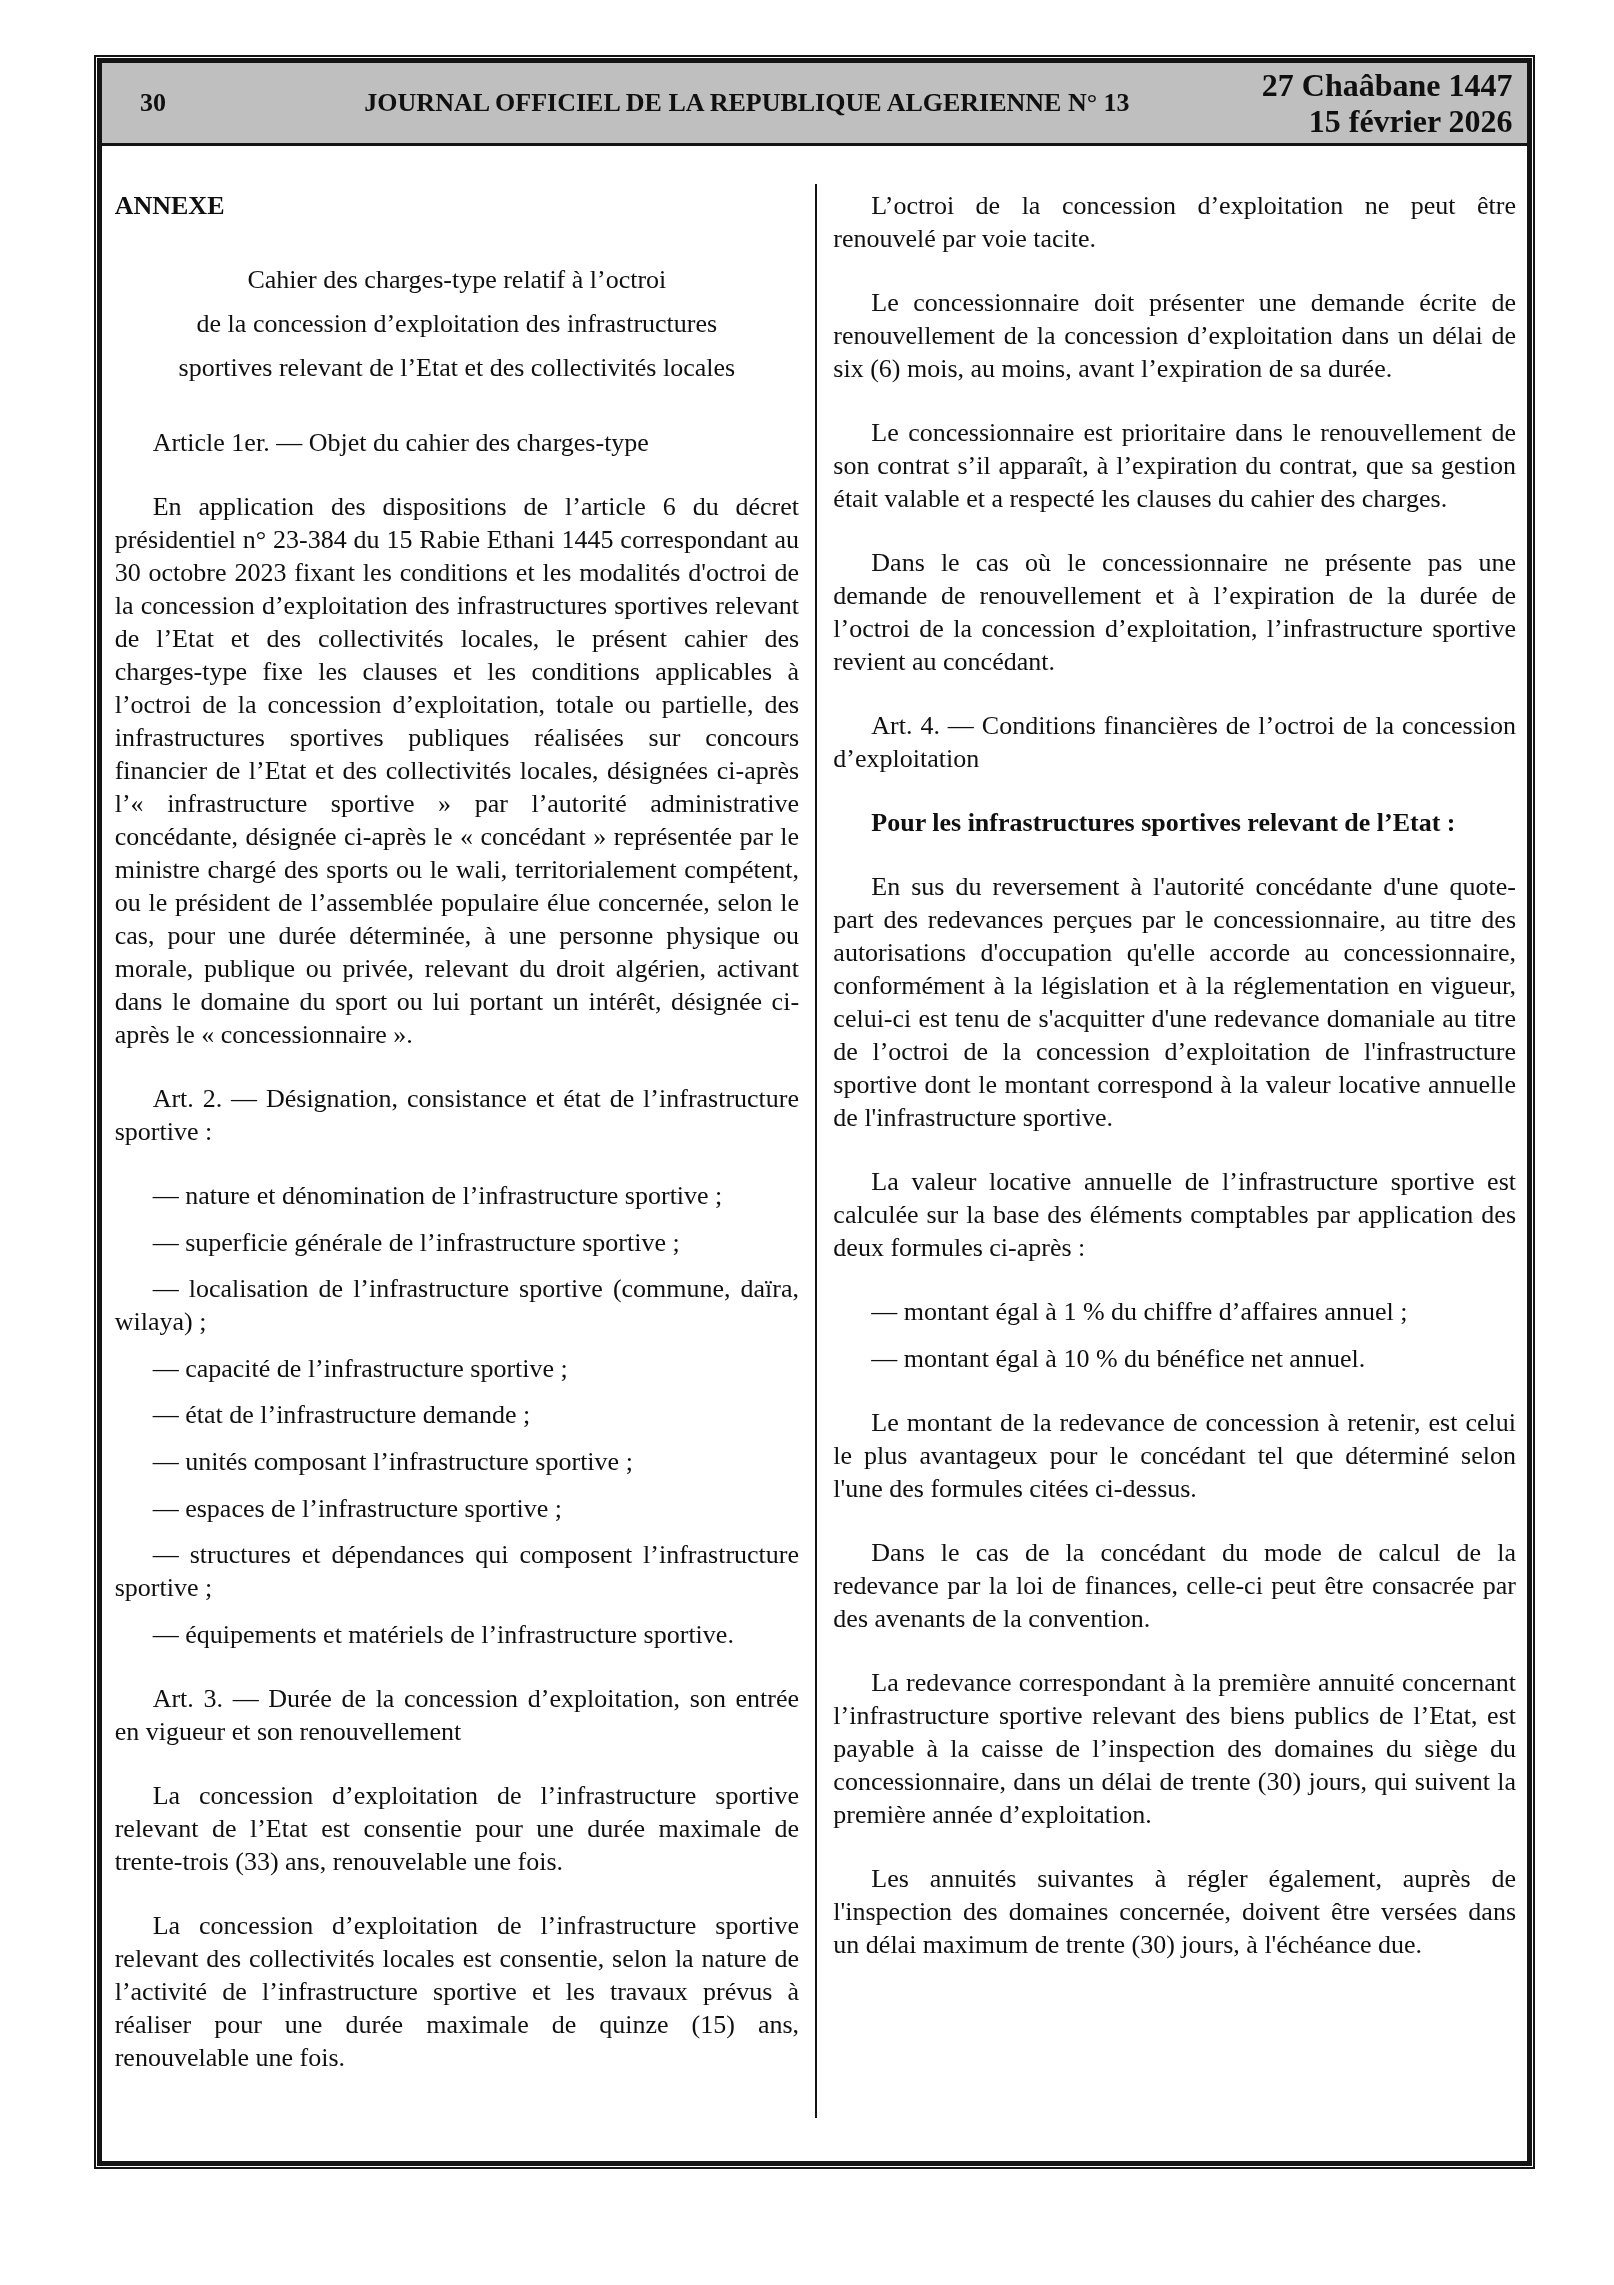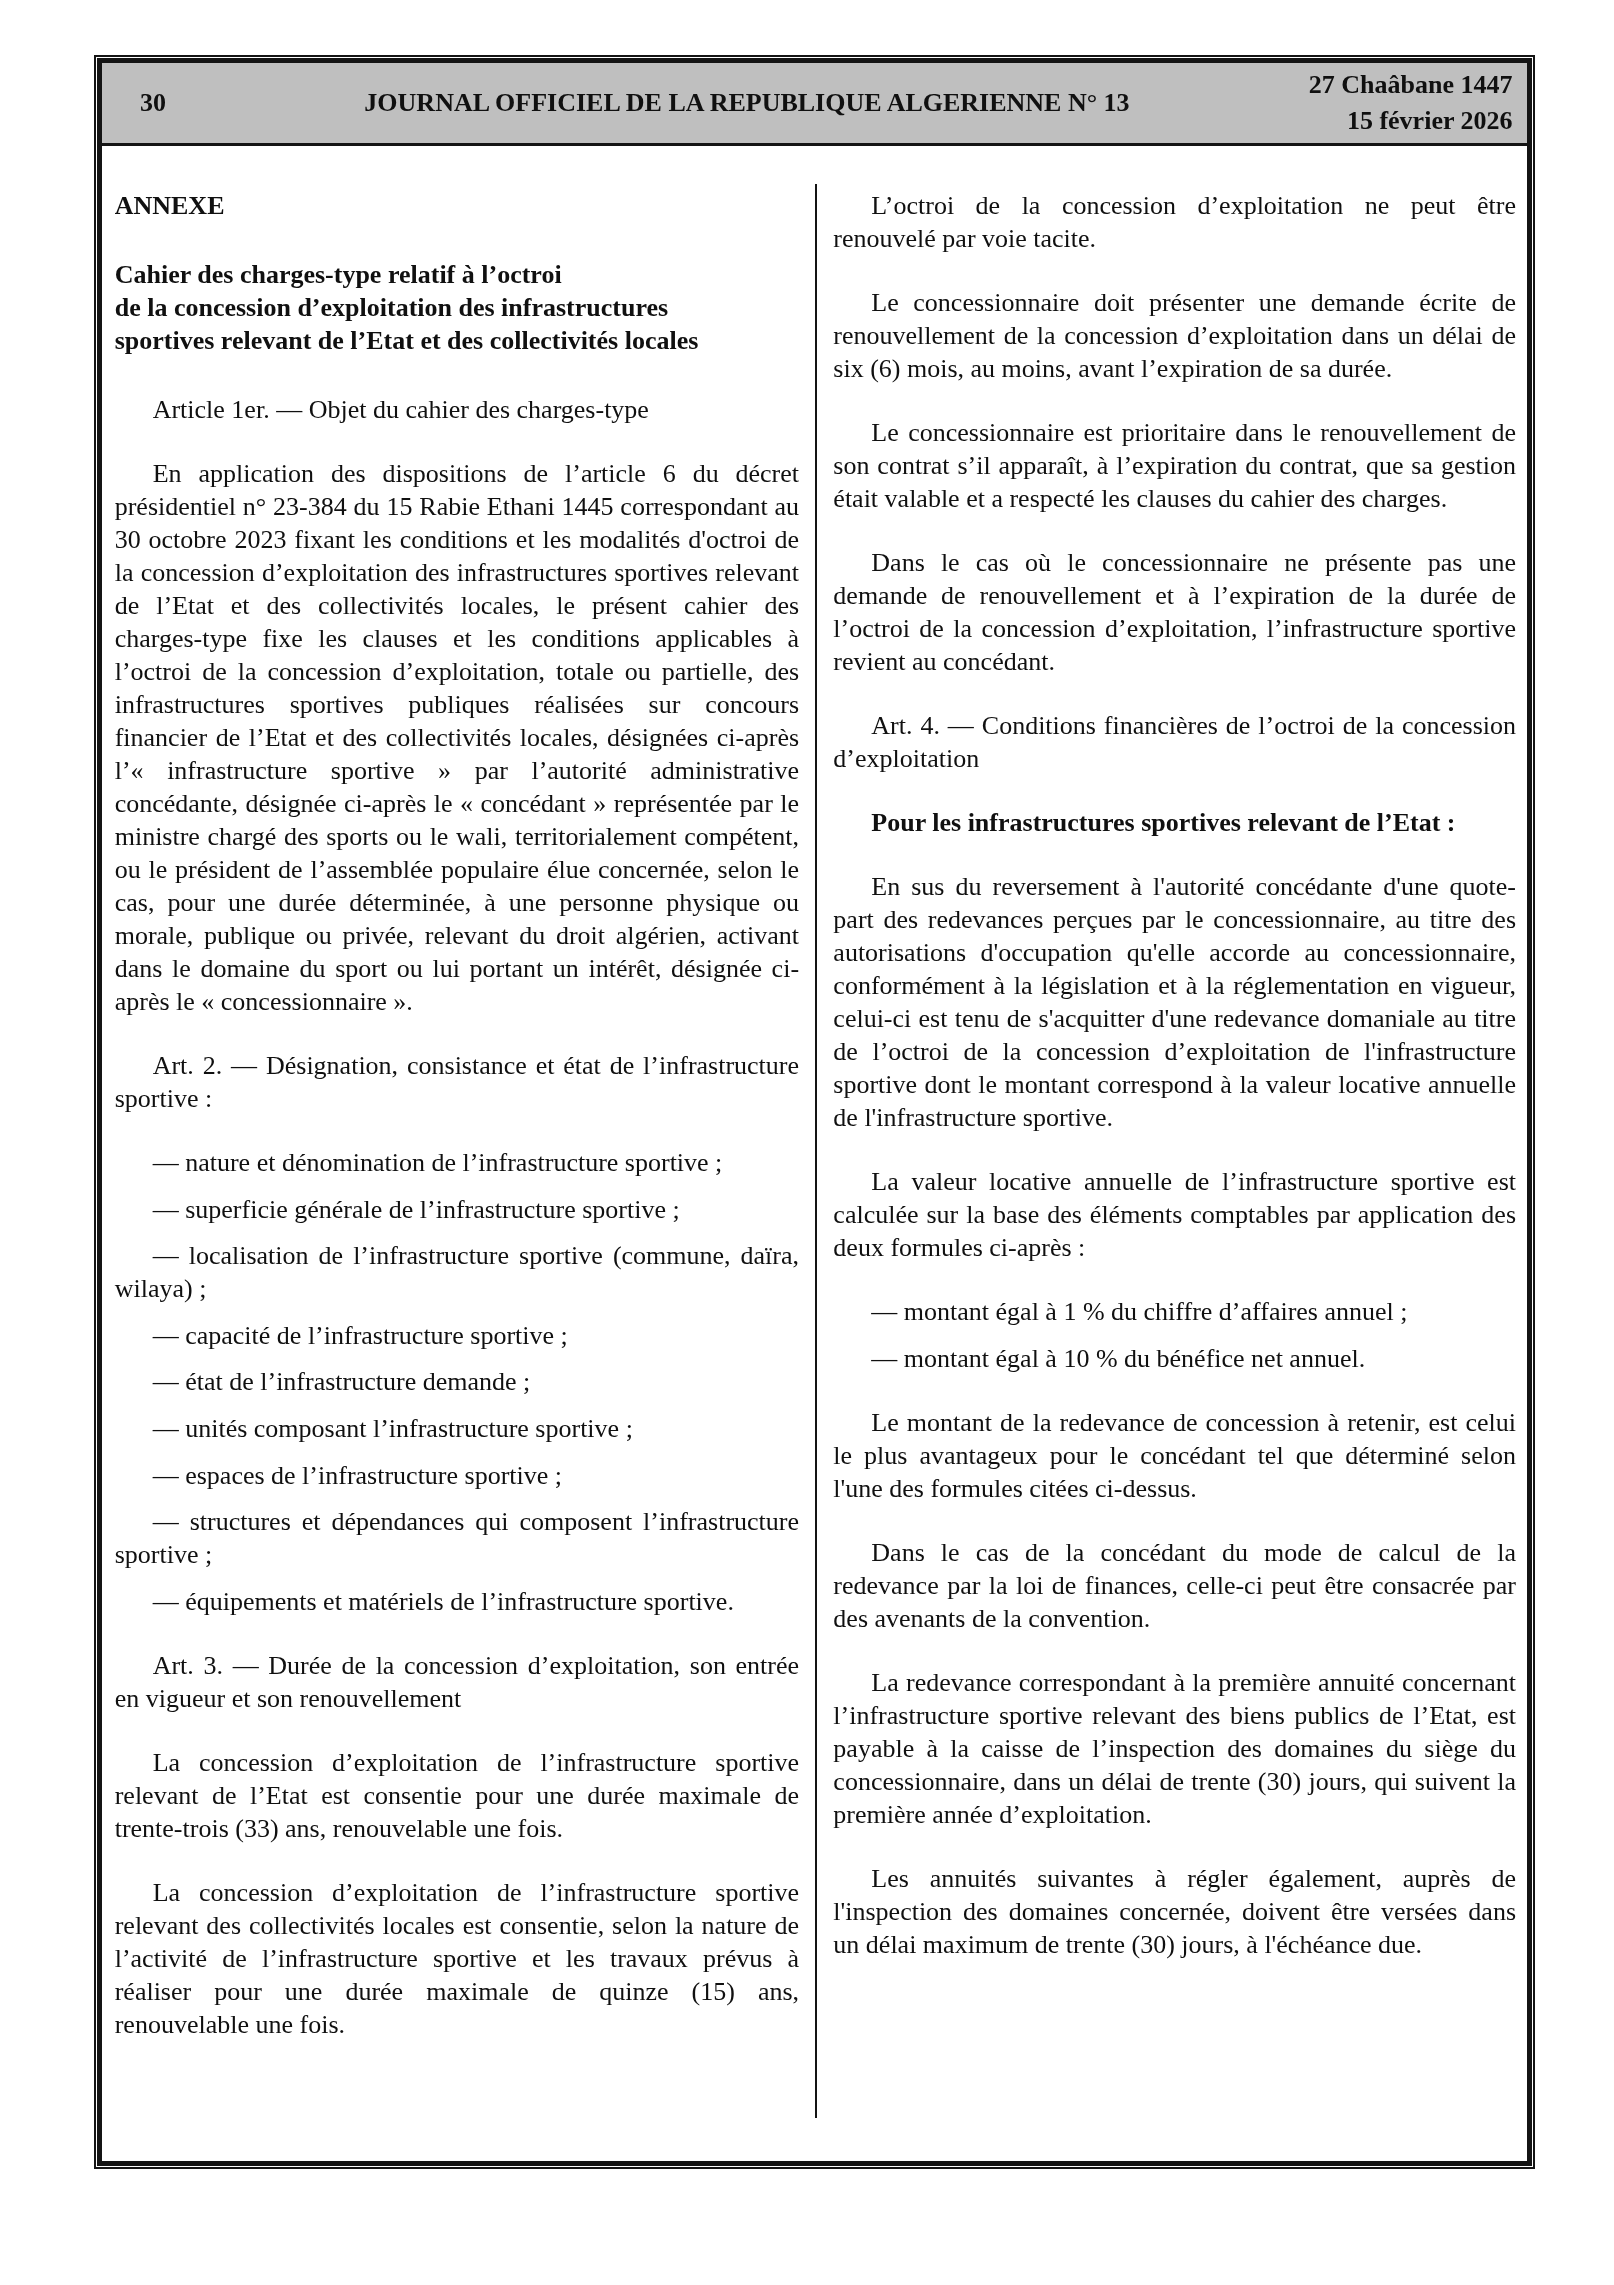--- a/index.html
+++ b/index.html
@@ -16,35 +16,35 @@
   .frame-inner{
     width:100%;height:100%;border:5.4px solid #141414;box-sizing:border-box;
     display:flex;flex-direction:column;overflow:hidden;
   }
   .band{
     flex:0 0 auto;height:83px;background:#bfbfbf;border-bottom:3.6px solid #141414;
     display:flex;align-items:center;box-sizing:border-box;
   }
   .band .pagenum{width:154px;padding-left:38px;font-size:26px;font-weight:bold;box-sizing:border-box;}
   .band .jtitle{flex:1;text-align:center;font-size:26px;font-weight:bold;white-space:nowrap;}
-  .band .dates{width:289px;text-align:right;padding-right:14.5px;font-size:26px;font-weight:bold;line-height:36px;box-sizing:border-box;}
+  .band .dates{width:289px;text-align:right;padding-right:14.5px;font-size:32px;font-weight:bold;line-height:36px;box-sizing:border-box;}
   .columns{
     flex:1;position:relative;display:flex;box-sizing:border-box;
     padding:43px 11px 36px 12.7px;overflow:hidden;
   }
   .col{width:50%;box-sizing:border-box;}
   .col.left{padding-right:16.3px;}
   .col.right{padding-left:18px;}
   .divider{position:absolute;left:50%;top:38px;bottom:43px;width:2.7px;background:#141414;}
   .block{
     margin:0 0 31px 0;font-size:26px;line-height:33px;
     text-align:justify;text-indent:38px;hyphens:none;
   }
   .annexe-title{text-align:left;font-weight:bold;text-indent:0;margin-bottom:36px;}
-  .doc-title{font-weight:bold;text-indent:0;line-height:33px;margin-bottom:36px;}
+  .doc-title{text-align:center;font-weight:normal;text-indent:0;line-height:44px;margin-bottom:36px;}
   .article-heading{}
   .bold-heading{font-weight:bold;}
   .list-item{margin-bottom:13.6px;}
   .list-item.last{margin-bottom:31px;}
 </style>
 </head>
 <body>
 
 <div class="page">
   <div class="frame">

